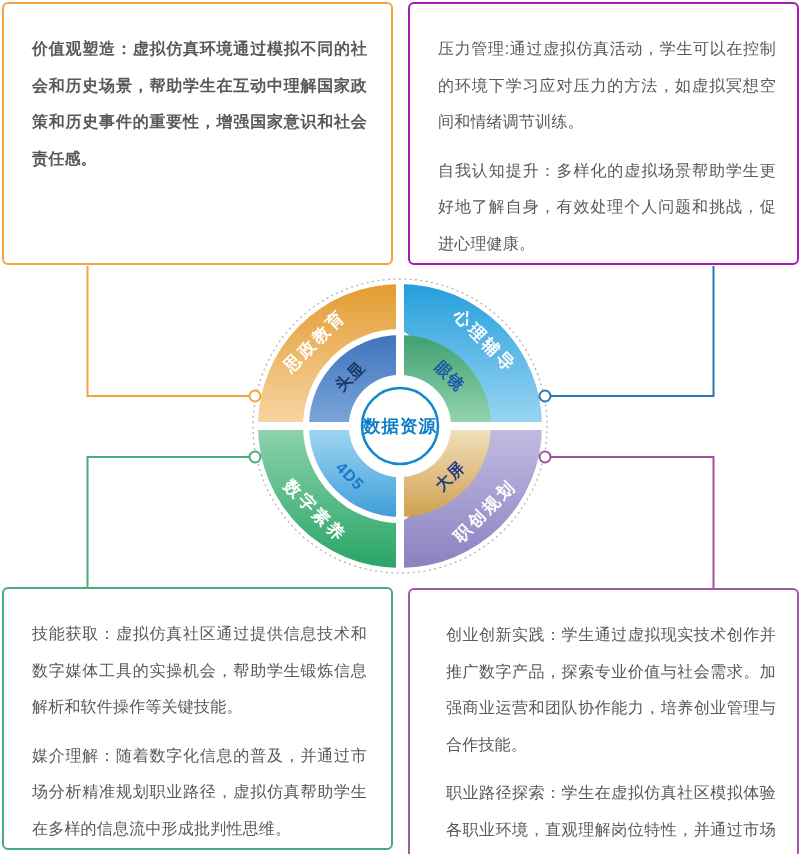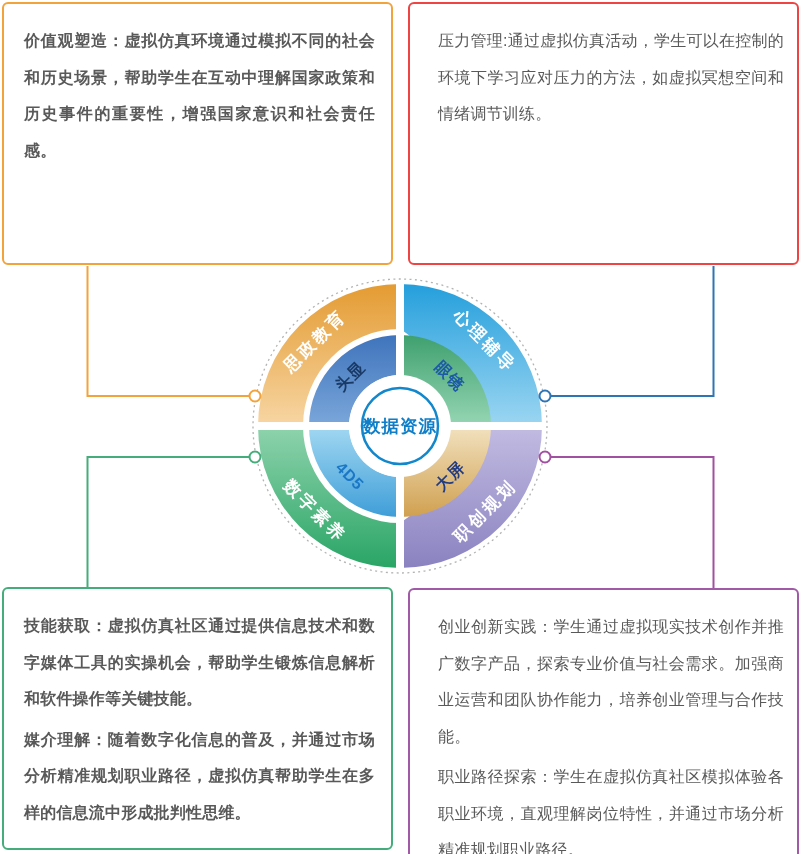--- a/index.html
+++ b/index.html
@@ -5,24 +5,24 @@
   html,body{margin:0;padding:0;background:#ffffff;}
   .canvas{
     position:relative;width:802px;height:854px;background:#ffffff;overflow:hidden;
     font-family:"Liberation Sans","DejaVu Sans",sans-serif;
   }
   .card{
     position:absolute;box-sizing:border-box;border-radius:6px;background:#ffffff;
     color:#595959;font-size:16px;line-height:36.5px;letter-spacing:0.2px;
     text-align:justify;
   }
-  .card p{margin:4px;}
+  .card p{margin:12px;}
   .card.tl{left:2px;top:2px;width:391px;height:263px;border:2px solid #F2A33C;padding:15px 12px 0 16px;font-weight:700;}
-  .card.tr{left:408px;top:2px;width:391px;height:263px;border:2px solid #ef4444;padding:15px 9px 0 24px;font-weight:400;}
-  .card.bl{left:2px;top:587px;width:391px;height:263px;border:2px solid #44AD7B;padding:15px 12px 0 16px;font-weight:700;}
+  .card.tr{left:408px;top:2px;width:391px;height:263px;border:2px solid #a21caf;padding:15px 9px 0 16px;font-weight:400;}
+  .card.bl{left:2px;top:587px;width:391px;height:263px;border:2px solid #44AD7B;padding:15px 12px 0 16px;font-weight:400;}
   .card.br{left:408px;top:588px;width:391px;height:338px;border:2px solid #A05AA8;padding:15px 9px 0 24px;font-weight:400;}
   svg.layer{position:absolute;left:0;top:0;}
   .outer-label{fill:#ffffff;font-size:17px;font-weight:700;letter-spacing:3px;}
   .inner-label{font-size:16px;font-weight:700;letter-spacing:1px;}
   .center-label{fill:#0E7EC8;font-size:17.5px;font-weight:700;letter-spacing:1px;}
   text{font-family:"Liberation Sans","DejaVu Sans",sans-serif;}
 </style>
 </head>
 <body>
 
@@ -104,20 +104,21 @@
 
     <text class="center-label" x="400" y="426" text-anchor="middle" dominant-baseline="central">数据资源</text>
   </svg>
 
   <div class="card tl">
     <p>价值观塑造：虚拟仿真环境通过模拟不同的社会和历史场景，帮助学生在互动中理解国家政策和历史事件的重要性，增强国家意识和社会责任感。</p>
   </div>
 
   <div class="card tr">
     <p>压力管理:通过虚拟仿真活动，学生可以在控制的环境下学习应对压力的方法，如虚拟冥想空间和情绪调节训练。</p>
+    <p>自我认知提升：多样化的虚拟场景帮助学生更好地了解自身，有效处理个人问题和挑战，促进心理健康。</p>
   </div>
 
   <div class="card bl">
     <p>技能获取：虚拟仿真社区通过提供信息技术和数字媒体工具的实操机会，帮助学生锻炼信息解析和软件操作等关键技能。</p>
     <p>媒介理解：随着数字化信息的普及，并通过市场分析精准规划职业路径，虚拟仿真帮助学生在多样的信息流中形成批判性思维。</p>
   </div>
 
   <div class="card br">
     <p>创业创新实践：学生通过虚拟现实技术创作并推广数字产品，探索专业价值与社会需求。加强商业运营和团队协作能力，培养创业管理与合作技能。</p>
     <p>职业路径探索：学生在虚拟仿真社区模拟体验各职业环境，直观理解岗位特性，并通过市场分析精准规划职业路径。</p>

